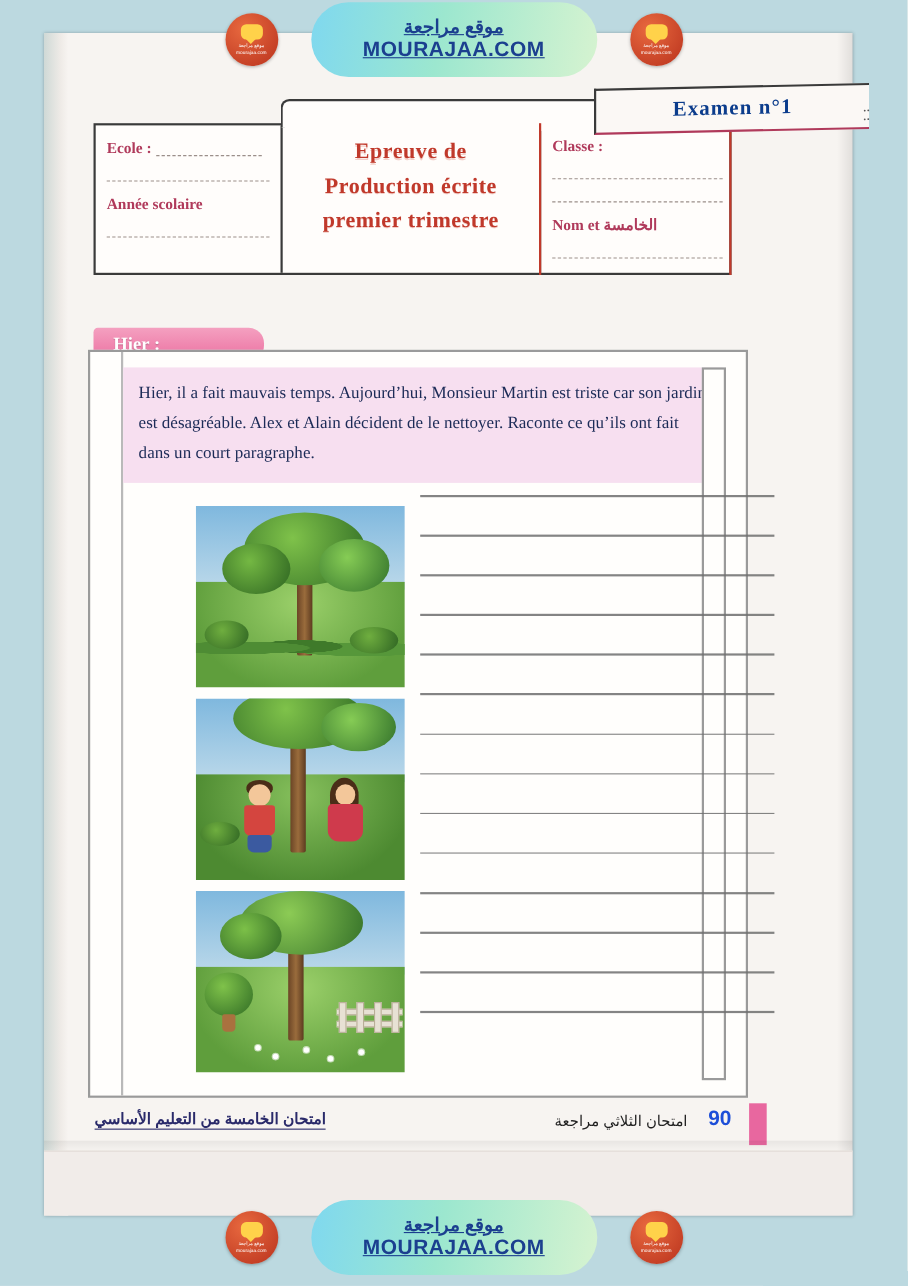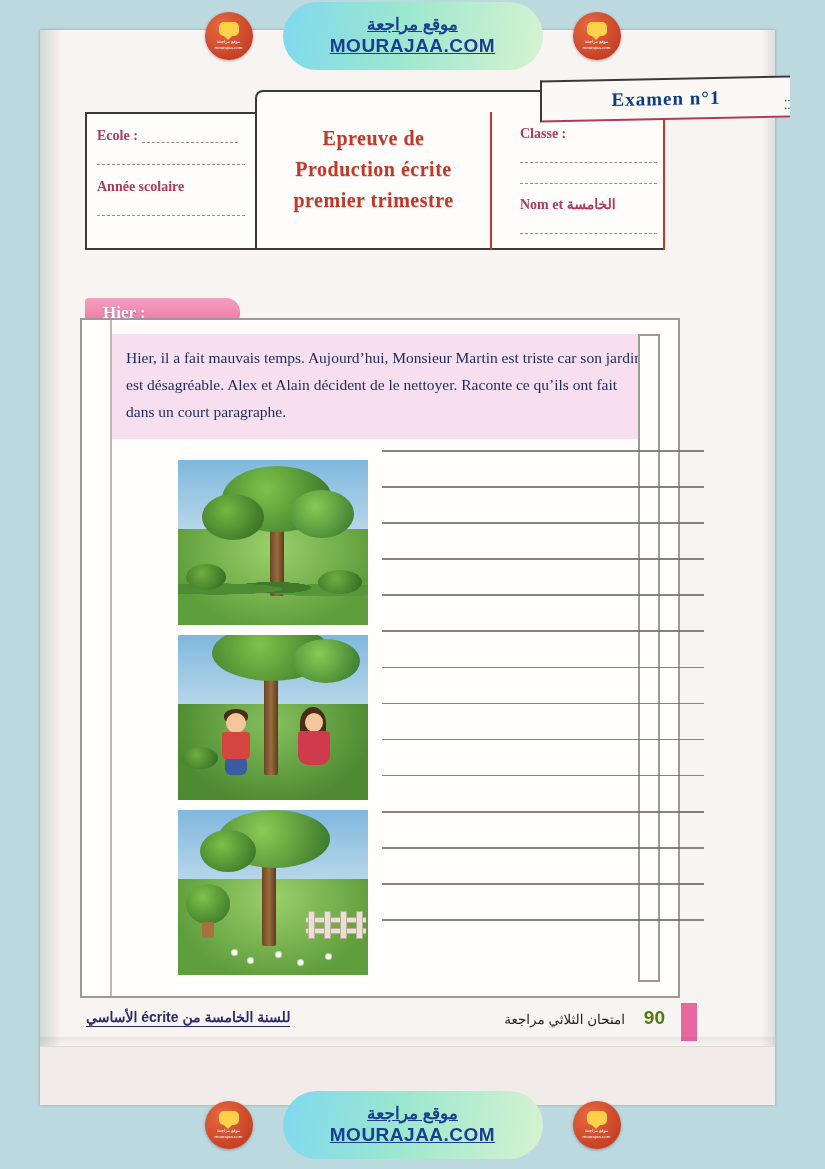--- a/index.html
+++ b/index.html
@@ -45,21 +45,21 @@
     position:absolute; top:22px; left:0; width:580px; height:138px;
     border:2px solid #3a3a3a;
     background:#fffdfb;
     box-sizing:border-box;
   }
   .hdr-cell {
     position:absolute; top:0; height:100%; box-sizing:border-box;
   }
   .hdr-cell.left  { left:0;    width:170px; border-right:2px solid #3a3a3a; padding:12px 10px 0 10px;}
   .hdr-cell.mid   { left:170px;width:235px; border-right:2px solid #3a3a3a;}
-  .hdr-cell.right { left:405px;width:175px; padding:12px 10px 0 28px;}
+  .hdr-cell.right { left:405px;width:175px; padding:12px 10px 0 10px;}
 
   .field-label {
     font-family:"Liberation Serif", serif;
     font-size:14px; font-weight:bold; color:#b03a5b;
     white-space:nowrap;
   }
   .dotline {
     border-bottom:1.5px dashed #9b8f8a;
     height:14px; margin-top:6px;
   }
@@ -218,21 +218,21 @@
     direction:rtl;
     border-bottom:1px solid #2a2a6a;
     padding-bottom:1px;
   }
   .foot-ar-right {
     position:absolute; right:150px; top:6px;
     font-size:13.5px; color:#1f1f1f; direction:rtl;
   }
   .page-num {
     position:absolute; right:110px; top:2px;
-    font-size:19px; font-weight:bold; color:#4d7c0f;
+    font-size:19px; font-weight:bold; color:#1d4ed8;
   }
   .page-bar {
     position:absolute; right:78px; top:-2px; width:16px; height:38px;
     background:#e8679f;
   }
 
   
   .wm {
     position:absolute; left:0; width:825px; height:72px;
     display:flex; align-items:center; justify-content:center;
@@ -400,21 +400,21 @@
         <div class="flower" style="left:54px; top:140px;"></div>
         <div class="flower" style="left:70px; top:148px;"></div>
         <div class="flower" style="left:98px; top:142px;"></div>
         <div class="flower" style="left:120px; top:150px;"></div>
         <div class="flower" style="left:148px; top:144px;"></div>
       </div>
     </div>
   </div>
 
   <div class="foot">
-    <div class="foot-ar-left">للسنة الخامسة من écrite الأساسي</div>
+    <div class="foot-ar-left">امتحان الخامسة من التعليم الأساسي</div>
     <div class="foot-ar-right">امتحان الثلاثي مراجعة</div>
     <div class="page-num">90</div>
     <div class="page-bar"></div>
   </div>
 
   <div class="scan-bottom-shade"></div>
   <div class="scan-bottom"></div>
 </div>
 
 <div class="wm top">

